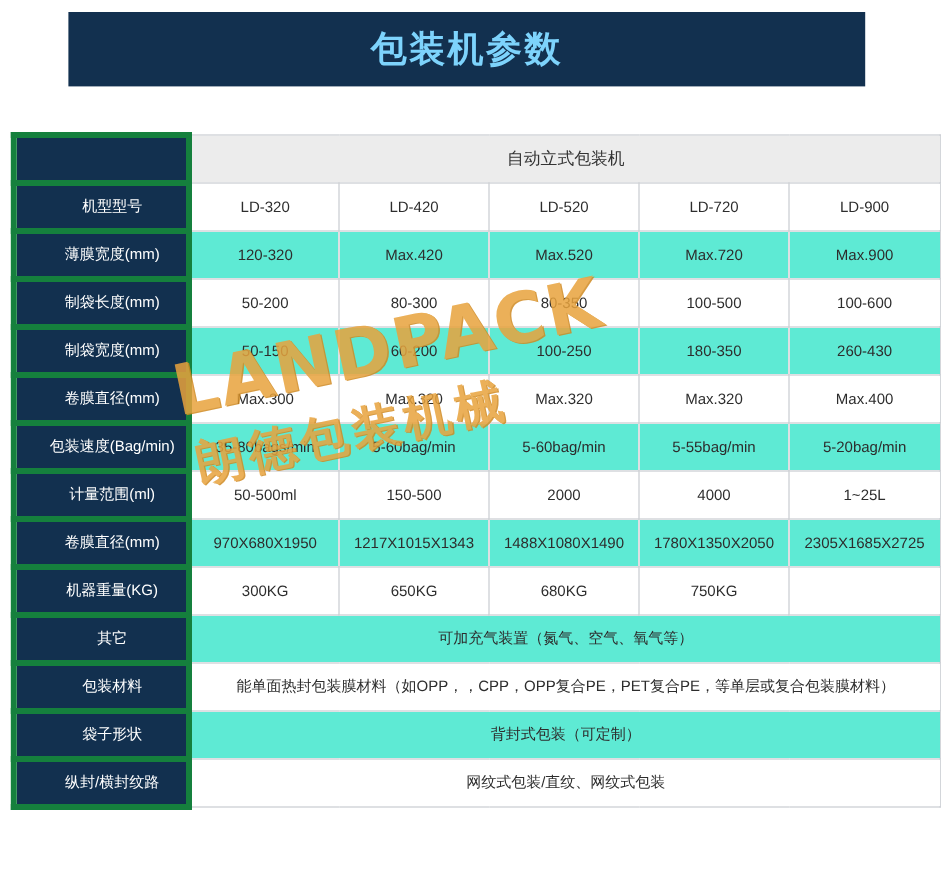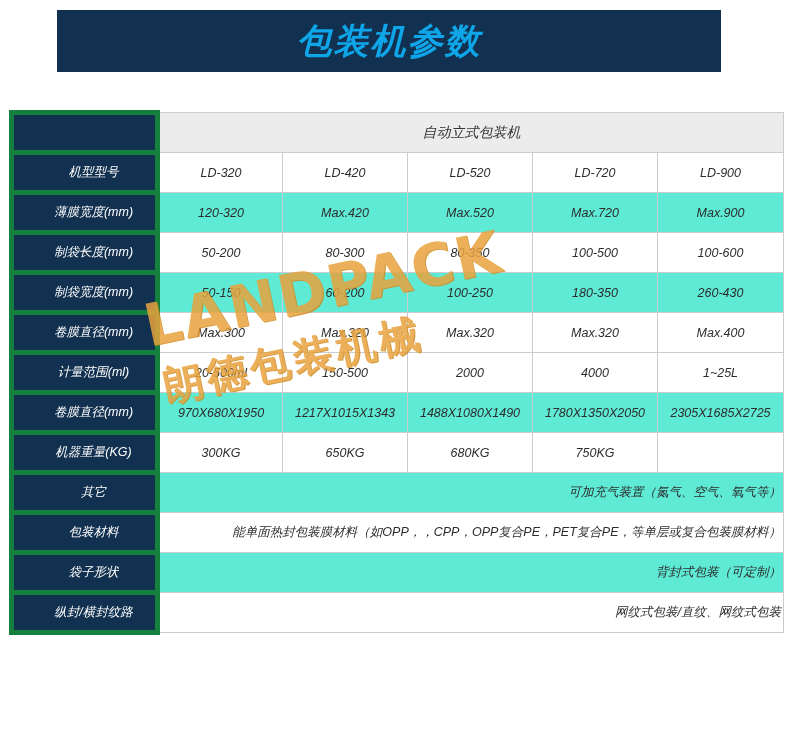--- a/index.html
+++ b/index.html
@@ -25,34 +25,32 @@
     left: 57px;
     top: 10px;
     width: 664px;
     height: 62px;
     background: #12304f;
     display: flex;
     align-items: center;
     justify-content: center;
   }
   .banner-title {
-    color: #0ea5e9;
-    font-size: 35px;
+    color: #7dd3fc;
+    font-size: 30px;
     font-weight: bold;
     letter-spacing: 2px;
-    font-style: italic;
   }
 
   
   .table-wrap {
     position: absolute;
     left: 9px;
     top: 110px;
     width: 772px;
-    font-style: italic;
   }
   table.spec {
     border-collapse: collapse;
     width: 772px;
     table-layout: fixed;
   }
   table.spec td {
     border: 1px solid #c9ccd1;
     font-size: 12.5px;
     color: #2d2d2d;
@@ -80,21 +78,21 @@
   table.spec td.head {
     background: #ececec;
     font-size: 14px;
     color: #333333;
     height: 38px;
   }
   table.spec tr.shade td:not(.label) {
     background: #5eead4;
   }
   table.spec td.left-text {
-    text-align: right;
+    text-align: center;
   }
   td.model { height: 38px; }
 
   
   .watermark {
     position: absolute;
     left: 150px;
     top: 248px;
     width: 420px;
     height: 160px;
@@ -187,24 +185,32 @@
 
         <tr>
           <td class="label">卷膜直径(mm)</td>
           <td>Max.300</td>
           <td>Max.320</td>
           <td>Max.320</td>
           <td>Max.320</td>
           <td>Max.400</td>
         </tr>
 
+        <tr class="shade">
+          <td class="label">包装速度(Bag/min)</td>
+          <td>35-80bags/min</td>
+          <td>5-60bag/min</td>
+          <td>5-60bag/min</td>
+          <td>5-55bag/min</td>
+          <td>5-20bag/min</td>
+        </tr>
 
         <tr>
           <td class="label">计量范围(ml)</td>
-          <td>20-500ml</td>
+          <td>50-500ml</td>
           <td>150-500</td>
           <td>2000</td>
           <td>4000</td>
           <td>1~25L</td>
         </tr>
 
 
 
         <tr class="shade">
           <td class="label">卷膜直径(mm)</td>

